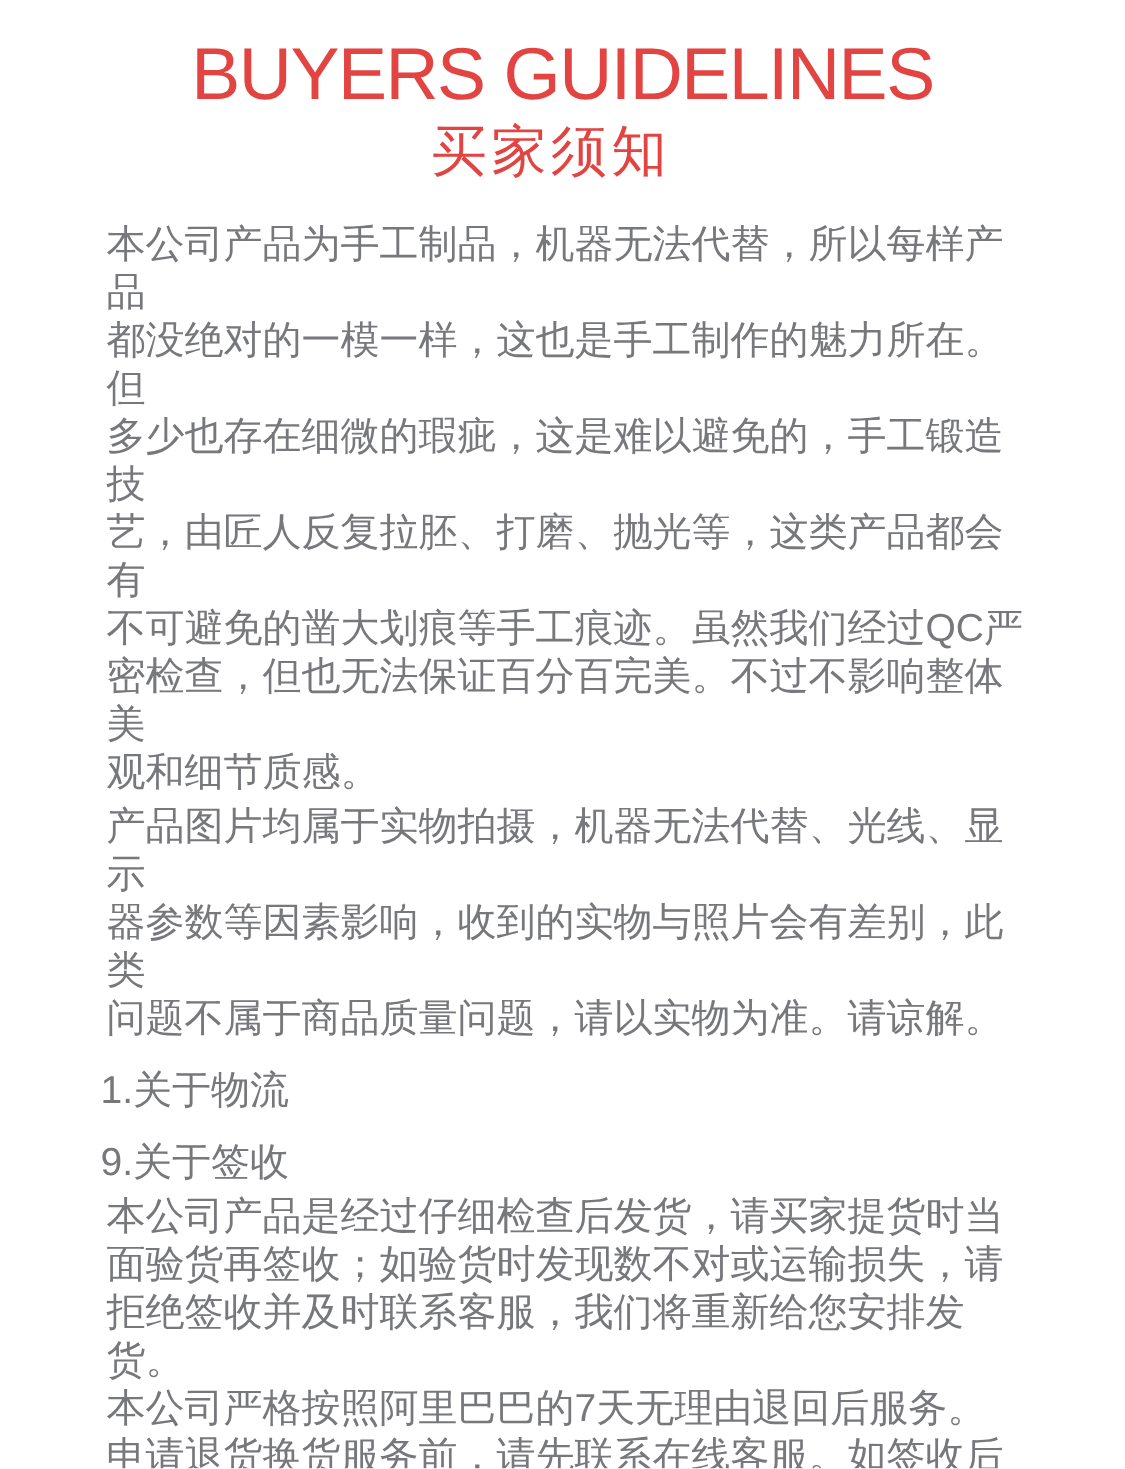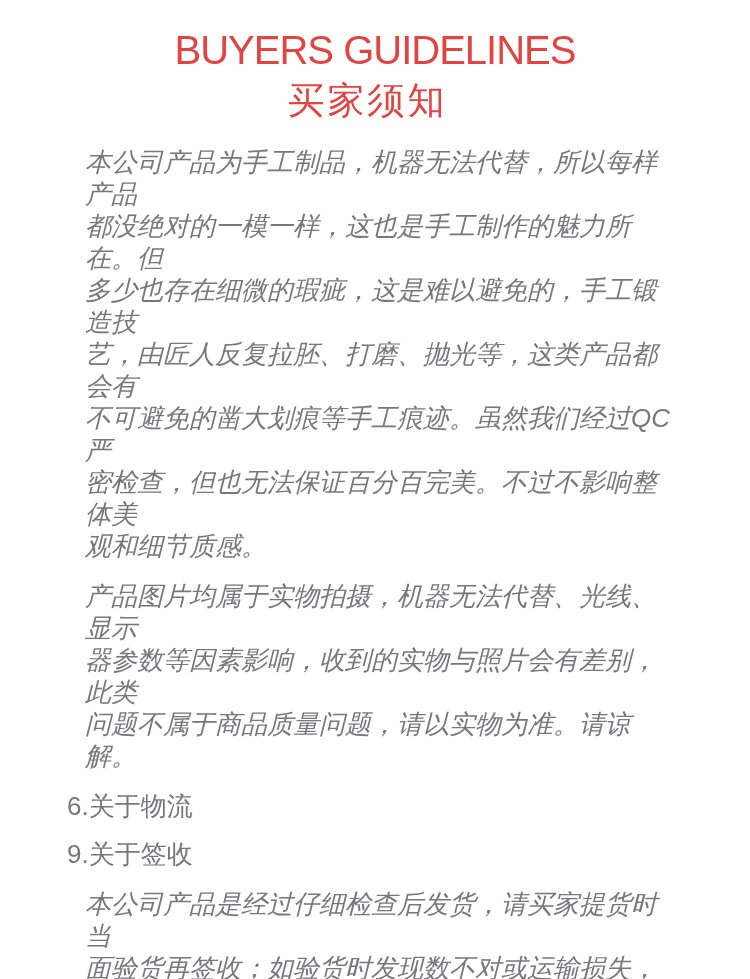--- a/index.html
+++ b/index.html
@@ -11,21 +11,21 @@
     overflow: hidden;
     font-family: "Liberation Sans", "DejaVu Sans", sans-serif;
   }
   .header {
     padding-top: 26px;
     text-align: center;
     color: #e24442;
   }
   .title-en {
     margin: 0;
-    font-size: 40px;
+    font-size: 49px;
     line-height: 49px;
     font-weight: 500;
     letter-spacing: -1px;
     white-space: nowrap;
   }
   .title-zh {
     margin: 4px 15px 0 0;
     font-size: 37px;
     line-height: 44px;
     font-weight: 500;
@@ -39,23 +39,22 @@
   }
   .section-first { margin-top: 23px; }
   .section { margin-top: 16px; }
   .sec-heading {
     font-size: 26px;
     line-height: 32px;
     font-weight: 400;
     margin: 0;
   }
   .para {
-    margin: 18px;
+    margin: 4px;
     white-space: pre-wrap;
-    font-style: italic;
   }
 </style>
 </head>
 <body>
 
 <div class="page">
 
   <div class="header">
     <h1 class="title-en">BUYERS GUIDELINES</h1>
     <h2 class="title-zh">买家须知</h2>
@@ -70,21 +69,21 @@
 艺，由匠人反复拉胚、打磨、抛光等，这类产品都会有
 不可避免的凿大划痕等手工痕迹。虽然我们经过QC严
 密检查，但也无法保证百分百完美。不过不影响整体美
 观和细节质感。</div>
       <div class="para">产品图片均属于实物拍摄，机器无法代替、光线、显示
 器参数等因素影响，收到的实物与照片会有差别，此类
 问题不属于商品质量问题，请以实物为准。请谅解。</div>
     </div>
 
     <div class="section">
-      <div class="sec-heading">6.关于物流</div>
+      <div class="sec-heading">1.关于物流</div>
     </div>
 
     <div class="section">
       <div class="sec-heading">9.关于签收</div>
       <div class="para">本公司产品是经过仔细检查后发货，请买家提货时当
 面验货再签收；如验货时发现数不对或运输损失，请
 拒绝签收并及时联系客服，我们将重新给您安排发货。
 本公司严格按照阿里巴巴的7天无理由退回后服务。
 申请退货换货服务前，请先联系在线客服。如签收后
 任何原因的退货，运费都由买家承担！　收到商品有

